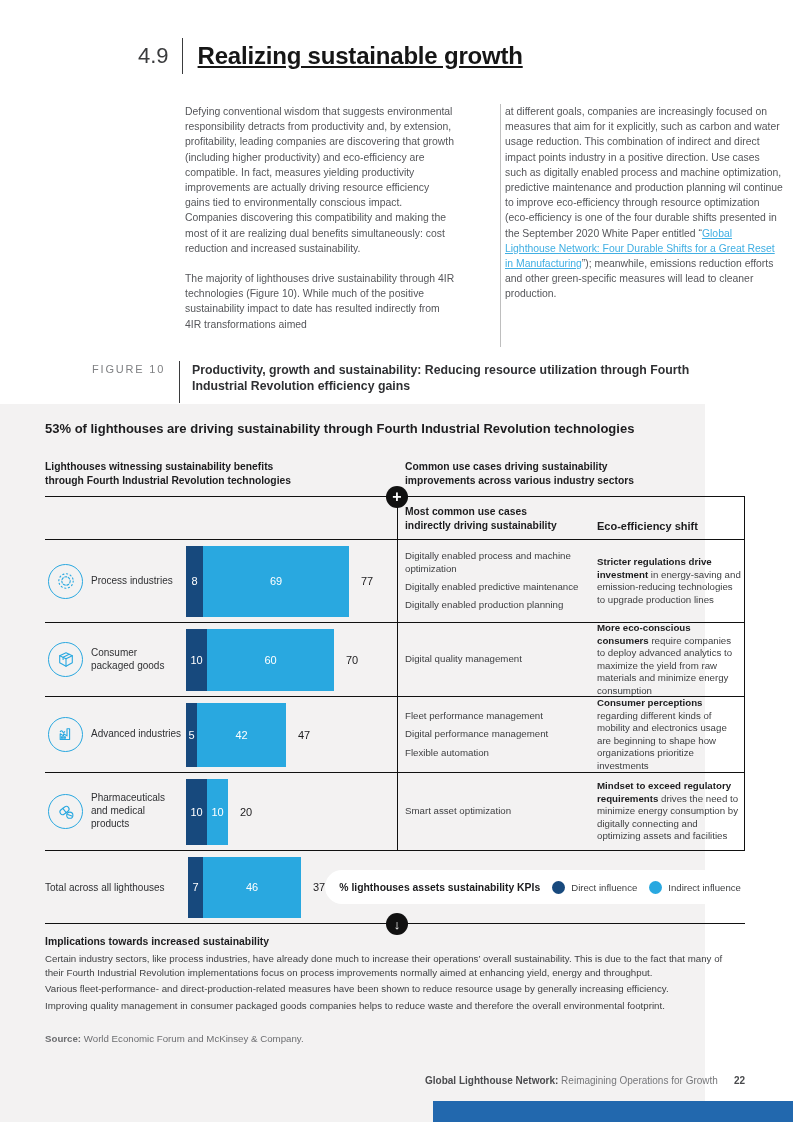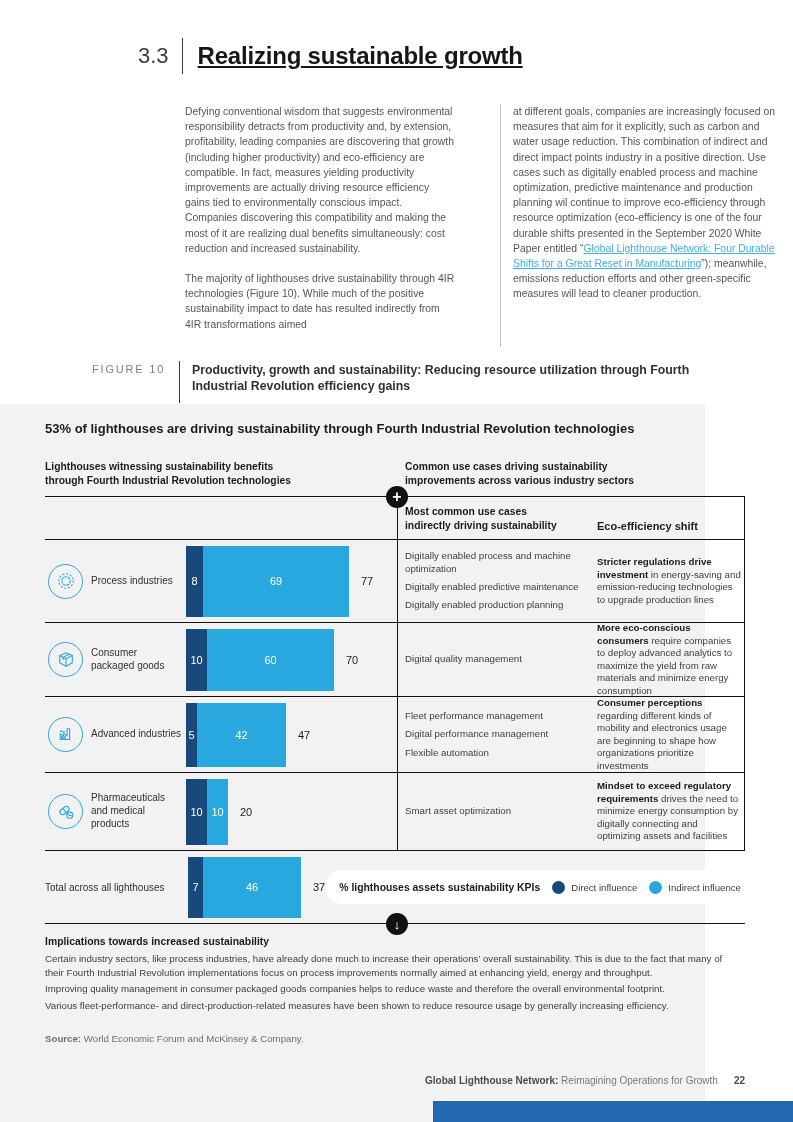--- a/index.html
+++ b/index.html
@@ -14,21 +14,21 @@
 
   
   .title-row { display:flex; align-items:center; padding-top:38px; margin-left:138px; }
   .sec-num { font-size:22px; color:#3A3B3D; }
   .title-vline { width:1px; height:36px; background:#3A3B3D; margin:0 15px 0 13px; }
   .page-title { font-size:24px; font-weight:bold; color:#161616; margin:0; letter-spacing:-0.2px;text-decoration:underline; }
 
   .body-cols { display:flex; margin:30px 0 0 185px;gap:43px; }
   .col { width:271px; font-size:10.4px; line-height:15.2px; color:#55565A; }
   .col p { margin:0 0 15px 0; }
-  .col-right { margin-left:1px; border-left:1px solid #BEBEBE; padding-left:12px; width:284px; }
+  .col-right { margin-left:1px; border-left:1px solid #BEBEBE; padding-left:4px; width:284px; }
   .doc-link { color:#41AFE3; text-decoration:underline; }
 
   .fig-caption-row { display:flex; margin:14px 0 0 92px; align-items:stretch; }
   .fig-label { font-size:11px; color:#7F8083; letter-spacing:1.8px; padding-top:2px; white-space:nowrap; }
   .fig-vline { width:1px; background:#3A3B3D; margin:0 12px 0 14px; min-height:42px; }
   .fig-caption { font-size:12.3px; font-weight:bold; color:#2F3033; line-height:16px; width:545px; padding-top:1px; }
 
   
   .band { position:absolute; top:404px; left:0; width:705px; bottom:0; background:#F3F2F2; padding:17px 48px 0 45px; }
   .band-headline { font-size:13px; font-weight:bold; color:#1C1C1E; }
@@ -90,21 +90,21 @@
   .blue-bar { position:absolute; bottom:0; left:433px; right:0; height:21px; background:#2268AE; }
 
   .icon-svg { stroke:#29A8E0; fill:none; stroke-width:1.1; stroke-linecap:round; stroke-linejoin:round; }
 </style>
 </head>
 <body>
 
 <div class="page">
 
   <div class="title-row">
-    <span class="sec-num">3.3</span>
+    <span class="sec-num">4.9</span>
     <span class="title-vline"></span>
     <h1 class="page-title">Realizing sustainable growth</h1>
   </div>
 
   <div class="body-cols">
     <div class="col">
       <p>Defying conventional wisdom that suggests environmental responsibility detracts from productivity and, by extension, profitability, leading companies are discovering that growth (including higher productivity) and eco-efficiency are compatible. In fact, measures yielding productivity improvements are actually driving resource efficiency gains tied to environmentally conscious impact. Companies discovering this compatibility and making the most of it are realizing dual benefits simultaneously: cost reduction and increased sustainability.</p>
       <p>The majority of lighthouses drive sustainability through 4IR technologies (Figure 10). While much of the positive sustainability impact to date has resulted indirectly from 4IR transformations aimed</p>
     </div>
     <div class="col col-right">
@@ -271,22 +271,22 @@
           <span class="legend-label">Indirect influence</span>
         </div>
       </div>
 
       <div class="down-circle">↓</div>
     </div>
 
     <div class="implications">
       <div class="imp-head">Implications towards increased sustainability</div>
       <p>Certain industry sectors, like process industries, have already done much to increase their operations’ overall sustainability. This is due to the fact that many of their Fourth Industrial Revolution implementations focus on process improvements normally aimed at enhancing yield, energy and throughput.</p>
+      <p>Various fleet-performance- and direct-production-related measures have been shown to reduce resource usage by generally increasing efficiency.</p>
       <p>Improving quality management in consumer packaged goods companies helps to reduce waste and therefore the overall environmental footprint.</p>
-      <p>Various fleet-performance- and direct-production-related measures have been shown to reduce resource usage by generally increasing efficiency.</p>
     </div>
 
     <div class="source-line">
       <span class="src-bold">Source:</span><span> World Economic Forum and McKinsey &amp; Company.</span>
     </div>
   </div>
 
   <div class="footer-line">
     <span class="f-bold">Global Lighthouse Network:</span><span> Reimagining Operations for Growth</span><span class="f-page">22</span>
   </div>

